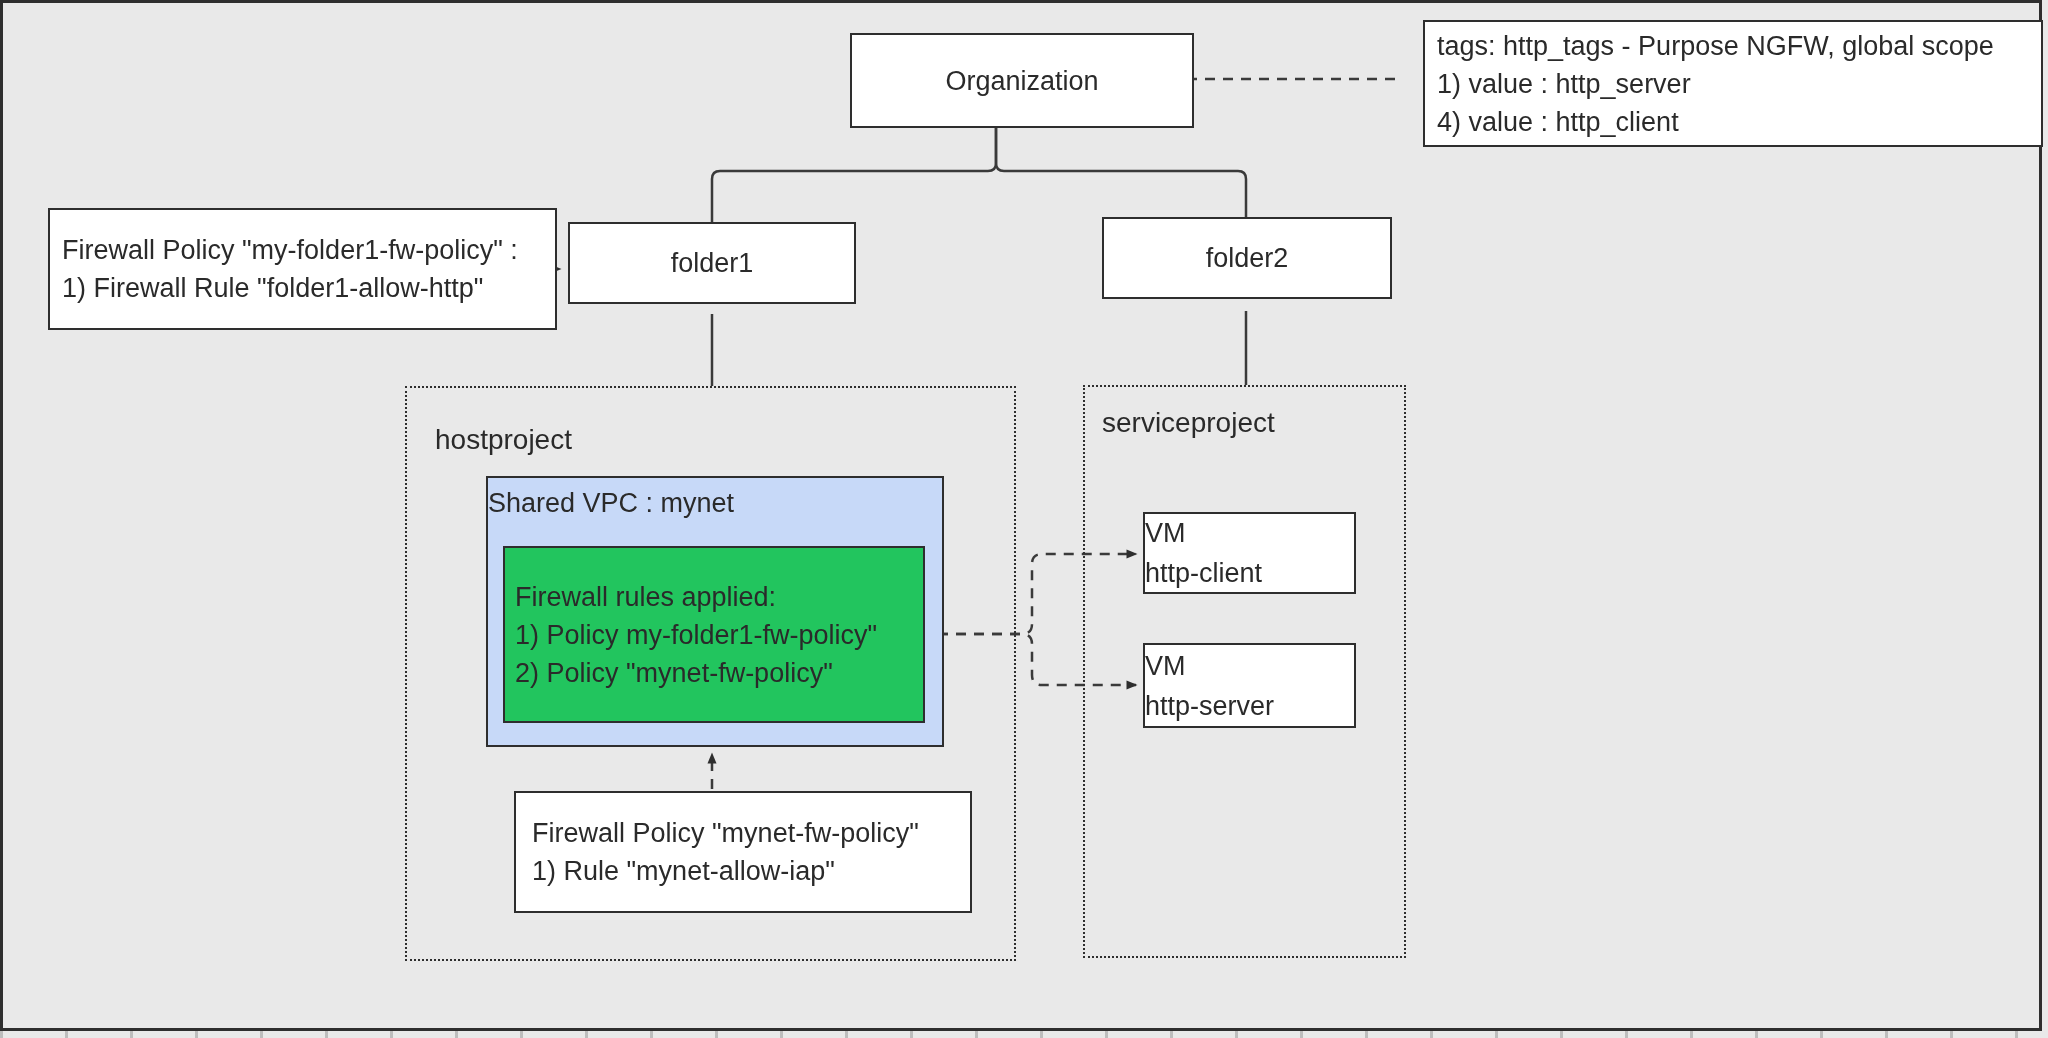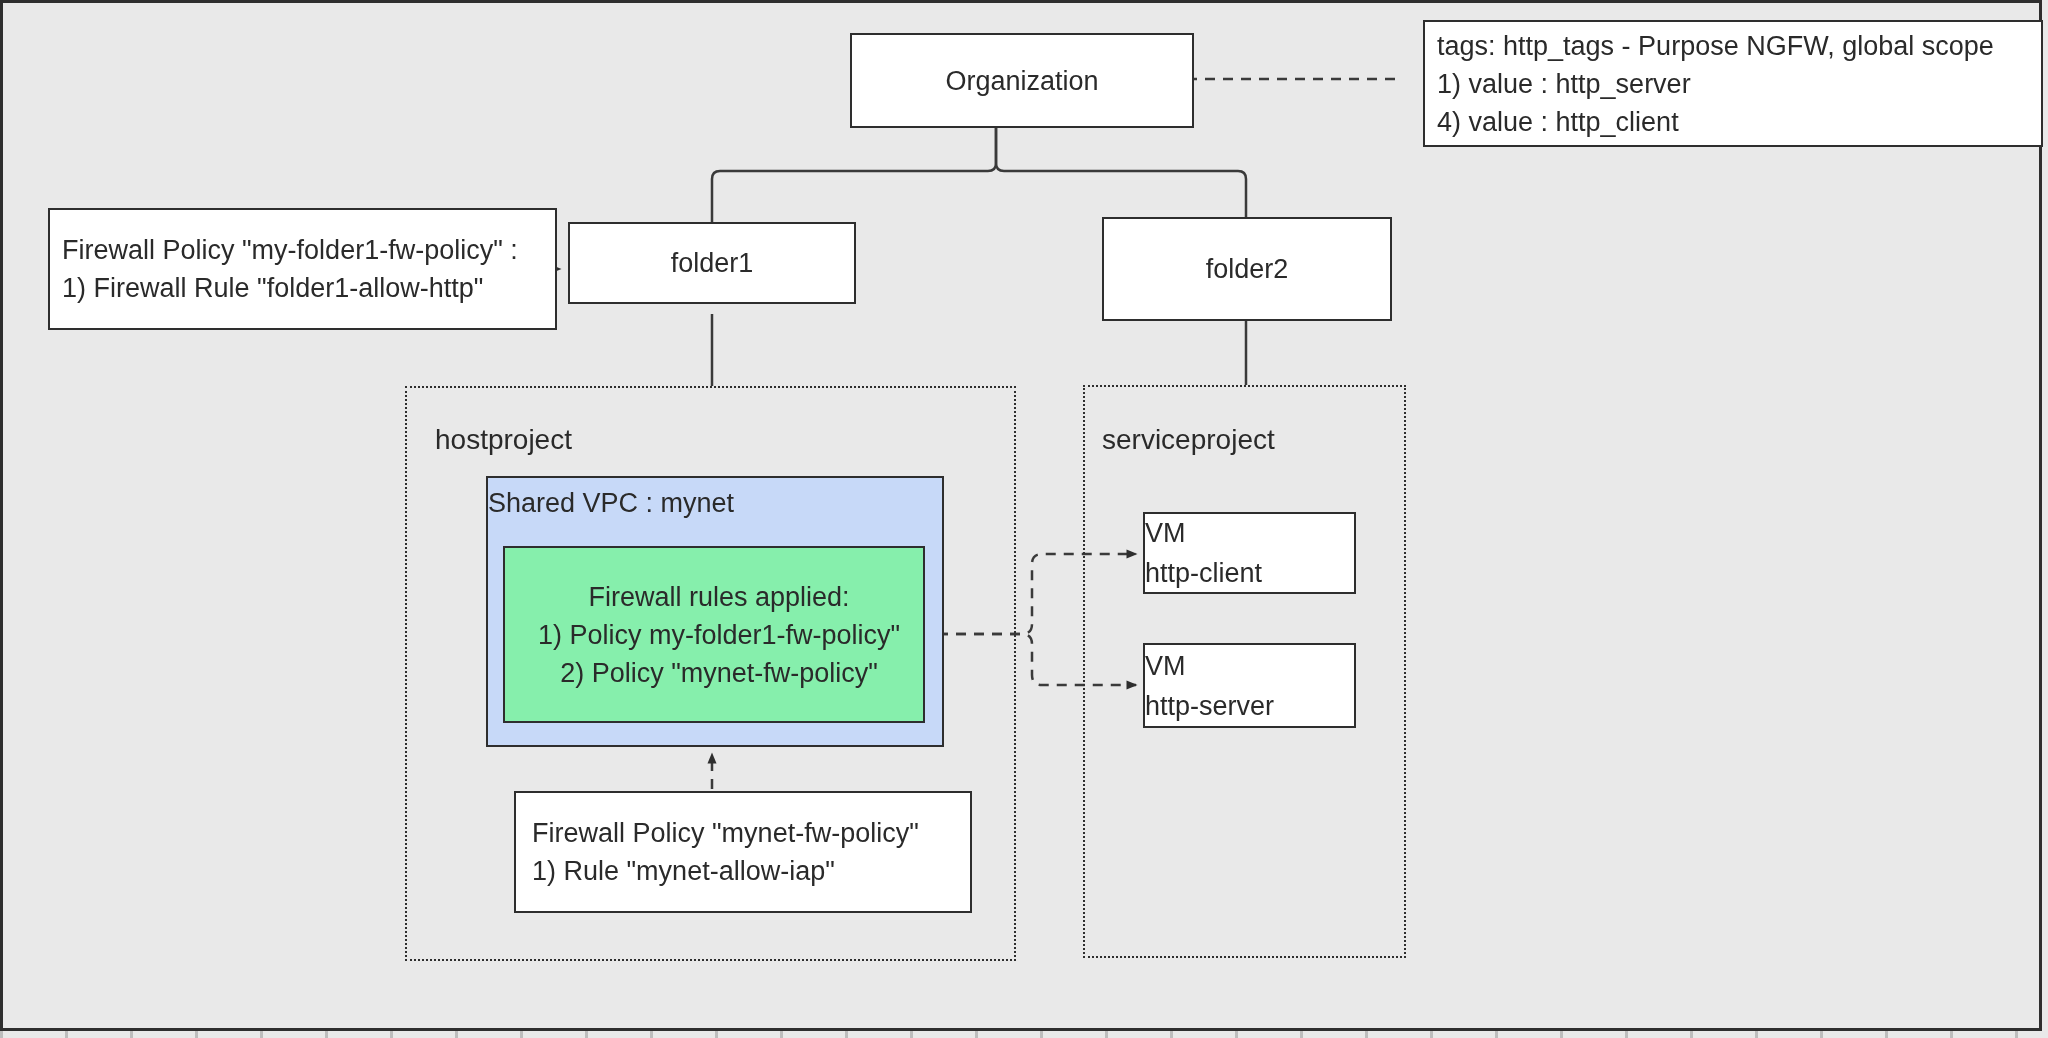--- a/index.html
+++ b/index.html
@@ -44,23 +44,23 @@
   }
   .dotted .region-label{position:absolute;white-space:nowrap;}
   .vpc{
     position:absolute;box-sizing:border-box;
     background:#c7d9f8;border:2px solid #2e2e2e;
     font-size:27px;
   }
   .vpc-label{position:absolute;left:0;top:10px;white-space:nowrap;}
   .rules-box{
     position:absolute;box-sizing:border-box;
-    background:#86efac;border:2px solid #2e2e2e;
+    background:#22c55e;border:2px solid #2e2e2e;
     display:flex;flex-direction:column;justify-content:center;
-    padding-left:10px;font-size:27px;line-height:38px;align-items:center;
+    padding-left:10px;font-size:27px;line-height:38px;
   }
   .vm{
     align-items:flex-start;flex-direction:column;justify-content:center;
     line-height:40px;
   }
   .vm div{white-space:nowrap;}
 </style>
 </head>
 <body>
 
@@ -107,30 +107,30 @@
 
   <div class="node note" style="left:20px;top:208px;width:509px;height:122px;">
     <div>Firewall Policy "my-folder1-fw-policy" :</div>
     <div>1) Firewall Rule "folder1-allow-http"</div>
   </div>
 
   <div class="node" style="left:568px;top:222px;width:288px;height:82px;">
     <span>folder1</span>
   </div>
 
-  <div class="node" style="left:1102px;top:217px;width:290px;height:104px;">
+  <div class="node" style="left:1102px;top:217px;width:290px;height:82px;">
     <span>folder2</span>
   </div>
 
   <div class="dotted" style="left:405px;top:386px;width:611px;height:575px;">
     <span class="region-label" style="left:28px;top:36px;">hostproject</span>
   </div>
 
   <div class="dotted" style="left:1083px;top:385px;width:323px;height:573px;">
-    <span class="region-label" style="left:17px;top:37px;">serviceproject</span>
+    <span class="region-label" style="left:17px;top:20px;">serviceproject</span>
   </div>
 
   <div class="vpc" style="left:486px;top:476px;width:458px;height:271px;">
     <span class="vpc-label">Shared VPC : mynet</span>
   </div>
 
   <div class="rules-box" style="left:503px;top:546px;width:422px;height:177px;">
     <div>Firewall rules applied:</div>
     <div>1) Policy my-folder1-fw-policy"</div>
     <div>2) Policy "mynet-fw-policy"</div>

